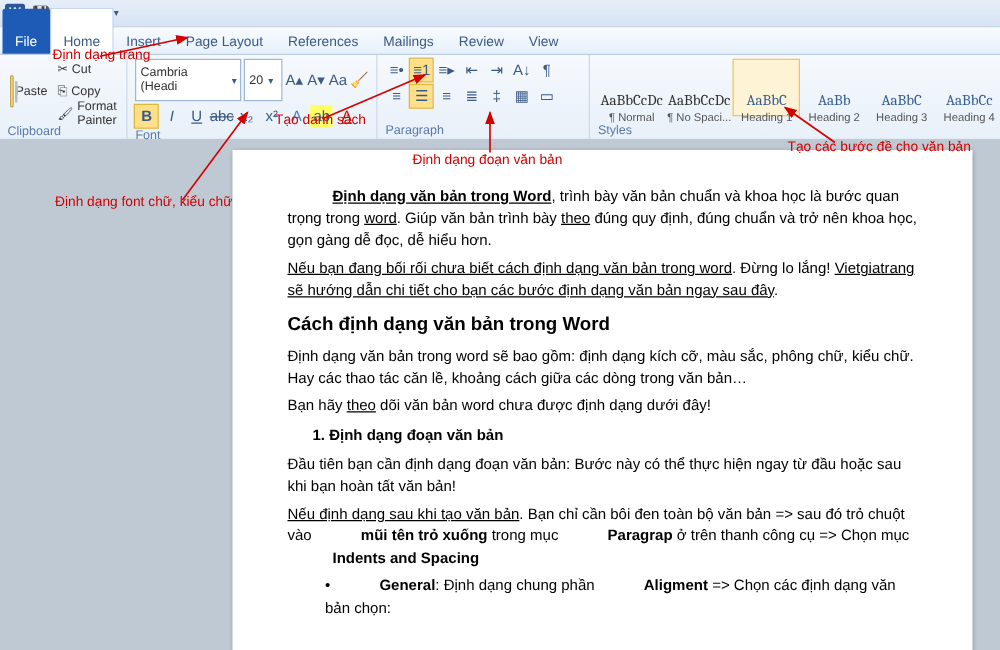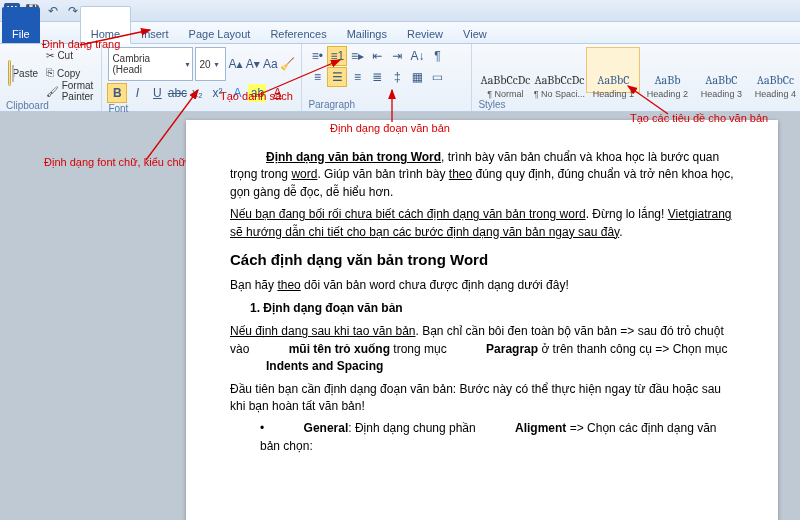--- a/index.html
+++ b/index.html
@@ -7,21 +7,21 @@
 
   .titlebar { height: 22px; background: linear-gradient(#e6eef9,#d6e3f3); display: flex; align-items: center; padding: 0 4px; border-bottom: 1px solid #b8cde4; }
   .word-icon { width: 16px; height: 16px; background: #2a5699; border-radius: 2px; display: flex; align-items: center; justify-content: center; color: #fff; font-weight: bold; font-size: 10px; }
   .qat { display: flex; gap: 6px; margin-left: 6px; }
   .qat span { width: 14px; height: 14px; display: flex; align-items: center; justify-content: center; color: #3b5a86; }
   .title { flex: 1; text-align: center; color: #3a3a3a; font-size: 11px; }
 
   .tabs { height: 22px; background: linear-gradient(#f7fbff,#e7f0fa); display: flex; align-items: flex-end; border-bottom: 1px solid #b8cde4; padding-left: 2px; }
   .tab { padding: 21px 10px 3px; font-size: 11px; color: #3b5a86; cursor: pointer; }
   .tab.file { background: #1e5bb6; color: #fff; border-radius: 2px 2px 0 0; }
-  .tab.active { background: #fff; border: 1px solid #b8cde4; border-bottom: 1px solid #fff; border-radius: 2px 2px 0 0; position: relative; top: 1px; margin-left: 40px; }
+  .tab.active { background: #fff; border: 1px solid #b8cde4; border-bottom: 1px solid #fff; border-radius: 2px 2px 0 0; position: relative; top: 1px; }
 
   .ribbon { height: 68px; background: linear-gradient(#f6f9fd,#e8f0f9); border-bottom: 1px solid #b8cde4; display: flex; }
   .group { border-right: 1px solid #cdd9ea; padding: 3px 6px 0 6px; display: flex; flex-direction: column; }
   .group-body { flex: 1; display: flex; gap: 4px; }
   .group-label { text-align: left; font-size: 10px; color: #5a7aa8; padding: 1px 0; }
 
   .col { display: flex; flex-direction: column; gap: 2px; }
   .btn-sm { height: 16px; display: flex; align-items: center; gap: 3px; padding: 0 2px; font-size: 10px; color: #333; cursor: pointer; }
   .ico { width: 18px; height: 18px; display: inline-flex; align-items: center; justify-content: center; font-size: 12px; color: #3b5a86; cursor: pointer; }
   .ico.hl { background: #ffe088; outline: 1px solid #e0b538; }
@@ -201,37 +201,38 @@
       </div>
     <div class="group-label">Styles</div>
   </div>
 </div>
 
 <div class="doc-area">
   <div class="page">
     <p><span class="b u">Định dạng văn bản trong Word</span><span>, trình bày văn bản chuẩn và khoa học là bước quan trọng trong </span><span class="u">word</span><span>. Giúp văn bản trình bày </span><span class="u">theo</span><span> đúng quy định, đúng chuẩn và trở nên khoa học, gọn gàng dễ đọc, dễ hiểu hơn.</span></p>
     <p><span class="u">Nếu bạn đang bối rối chưa biết cách định dạng văn bản trong word</span><span>. Đừng lo lắng! </span><span class="u">Vietgiatrang sẽ hướng dẫn chi tiết cho bạn các bước định dạng văn bản ngay sau đây</span><span>.</span></p>
     <h2>Cách định dạng văn bản trong Word</h2>
+    <p>Định dạng văn bản trong word sẽ bao gồm: định dạng kích cỡ, màu sắc, phông chữ, kiểu chữ. Hay các thao tác căn lề, khoảng cách giữa các dòng trong văn bản…</p>
     <p><span>Bạn hãy </span><span class="u">theo</span><span> dõi văn bản word chưa được định dạng dưới đây!</span></p>
     <p class="ol">1.  Định dạng đoạn văn bản</p>
+    <p>Đầu tiên bạn cần định dạng đoạn văn bản: Bước này có thể thực hiện ngay từ đầu hoặc sau khi bạn hoàn tất văn bản!</p>
     <p><span class="u">Nếu định dạng sau khi tạo văn bản</span><span>. Bạn chỉ cần bôi đen toàn bộ văn bản =&gt; sau đó trỏ chuột vào </span><span class="b">mũi tên trỏ xuống</span><span> trong mục </span><span class="b">Paragrap</span><span> ở trên thanh công cụ =&gt; Chọn mục </span><span class="b">Indents and Spacing</span></p>
-    <p>Đầu tiên bạn cần định dạng đoạn văn bản: Bước này có thể thực hiện ngay từ đầu hoặc sau khi bạn hoàn tất văn bản!</p>
     <p class="ul"><span class="b">General</span><span>: Định dạng chung phần </span><span class="b">Aligment</span><span> =&gt; Chọn các định dạng văn bản chọn:</span></p>
   </div>
 </div>
 
 <svg class="anno-svg">
   <defs>
       <marker id="ah" markerWidth="8" markerHeight="8" refX="7" refY="3" orient="auto">
         <path d="M0,0 L8,3 L0,6 Z" fill="#d40000"></path>
       </marker>
     </defs>
   <line x1="80" y1="45" x2="150" y2="30" stroke="#d40000" stroke-width="1.3" marker-end="url(#ah)"></line>
   <line x1="146" y1="160" x2="198" y2="90" stroke="#d40000" stroke-width="1.3" marker-end="url(#ah)"></line>
   <line x1="258" y1="95" x2="340" y2="60" stroke="#d40000" stroke-width="1.3" marker-end="url(#ah)"></line>
   <line x1="392" y1="122" x2="392" y2="90" stroke="#d40000" stroke-width="1.3" marker-end="url(#ah)"></line>
   <line x1="668" y1="114" x2="628" y2="86" stroke="#d40000" stroke-width="1.3" marker-end="url(#ah)"></line>
 </svg>
 <div class="anno" style="top:38px;left:42px">Định dạng trang</div>
 <div class="anno" style="top:156px;left:44px">Định dạng font chữ, kiểu chữ</div>
 <div class="anno" style="top:90px;left:220px">Tạo danh sách</div>
 <div class="anno" style="top:122px;left:330px">Định dạng đoạn văn bản</div>
-<div class="anno" style="top:112px;left:630px">Tạo các tiêu đề cho văn bản</div>
+<div class="anno" style="top:112px;left:630px">Tạo các bước đề cho văn bản</div>
 
 </body></html>

